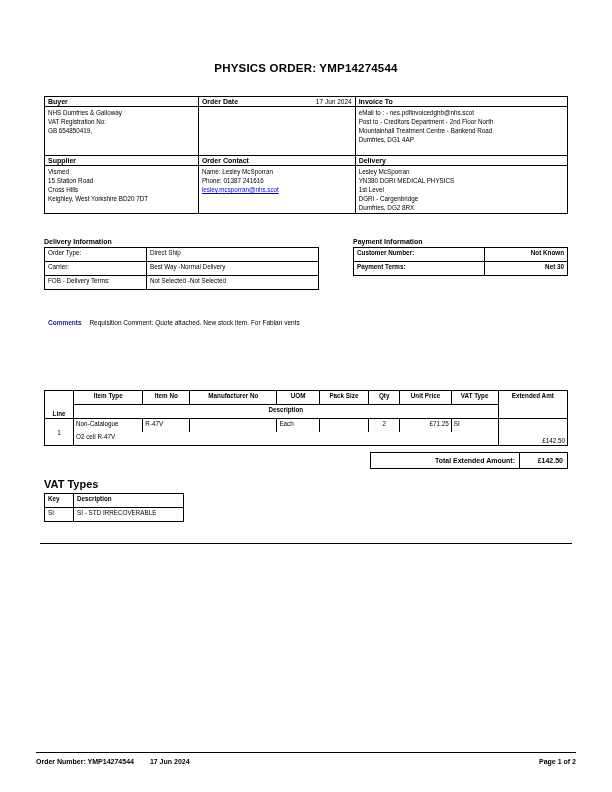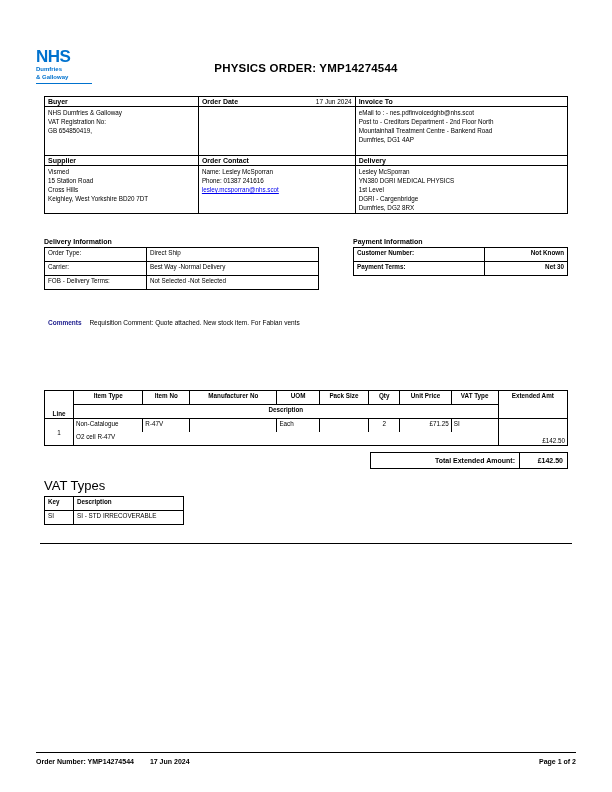--- a/index.html
+++ b/index.html
@@ -193,22 +193,22 @@
   }
 
   
   .vat-block {
     position: absolute;
     left: 44px;
     top: 478px;
     width: 140px;
   }
   .vat-title {
-    font-size: 13px;
-    font-weight: normal;
+    font-size: 11px;
+    font-weight: bold;
     margin-bottom: 3px;
   }
   .vat-block table { width: 100%; }
   .vat-block td, .vat-block th {
     font-size: 6.3px;
     padding: 1px 3px;
     height: 11px;
     text-align: left;
     font-weight: normal;
   }
@@ -244,26 +244,20 @@
     font-weight: bold;
   }
   .footer .f-left span { margin-right: 14px; }
 </style>
 </head>
 <body>
 
 <div class="page">
 
   <div class="header">
-    <div class="nhs-logo">
-      <div class="nhs-word">NHS</div>
-      <div class="nhs-sub">Dumfries</div>
-      <div class="nhs-sub">&amp; Galloway</div>
-      <div class="nhs-rule"></div>
-    </div>
     <div class="doc-title">PHYSICS ORDER: YMP14274544</div>
   </div>
 
   <div class="top-block">
     <table class="bt">
       <tbody>
           <tr>
         <td class="hdr-cell col-buyer">Buyer</td>
         <td class="hdr-cell col-orderdate">
           <div class="order-date-row">

